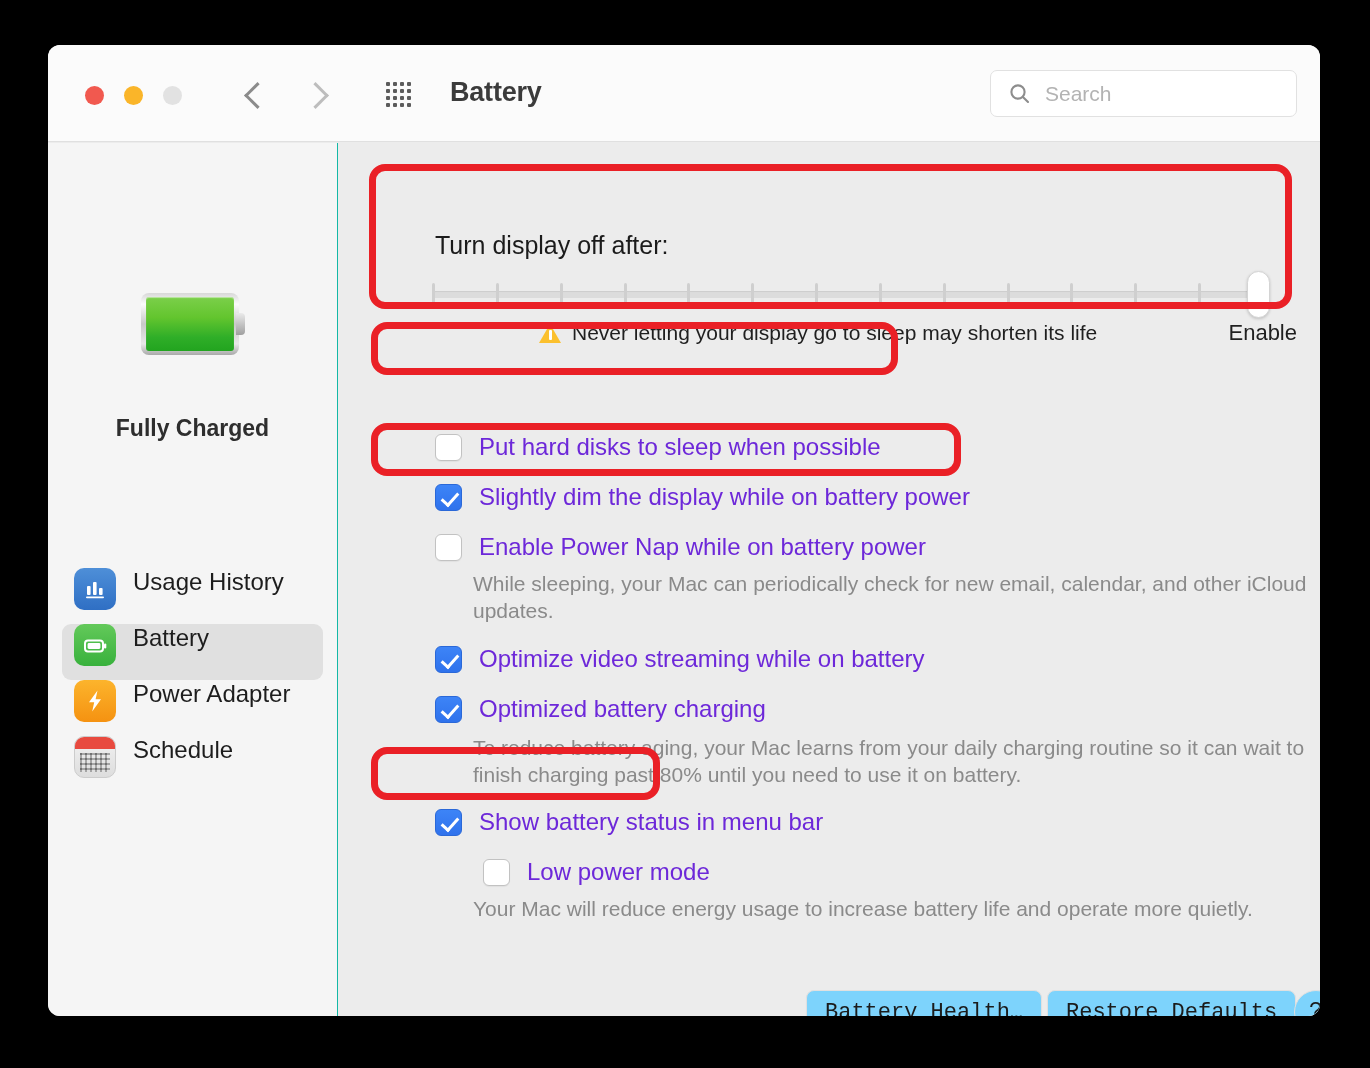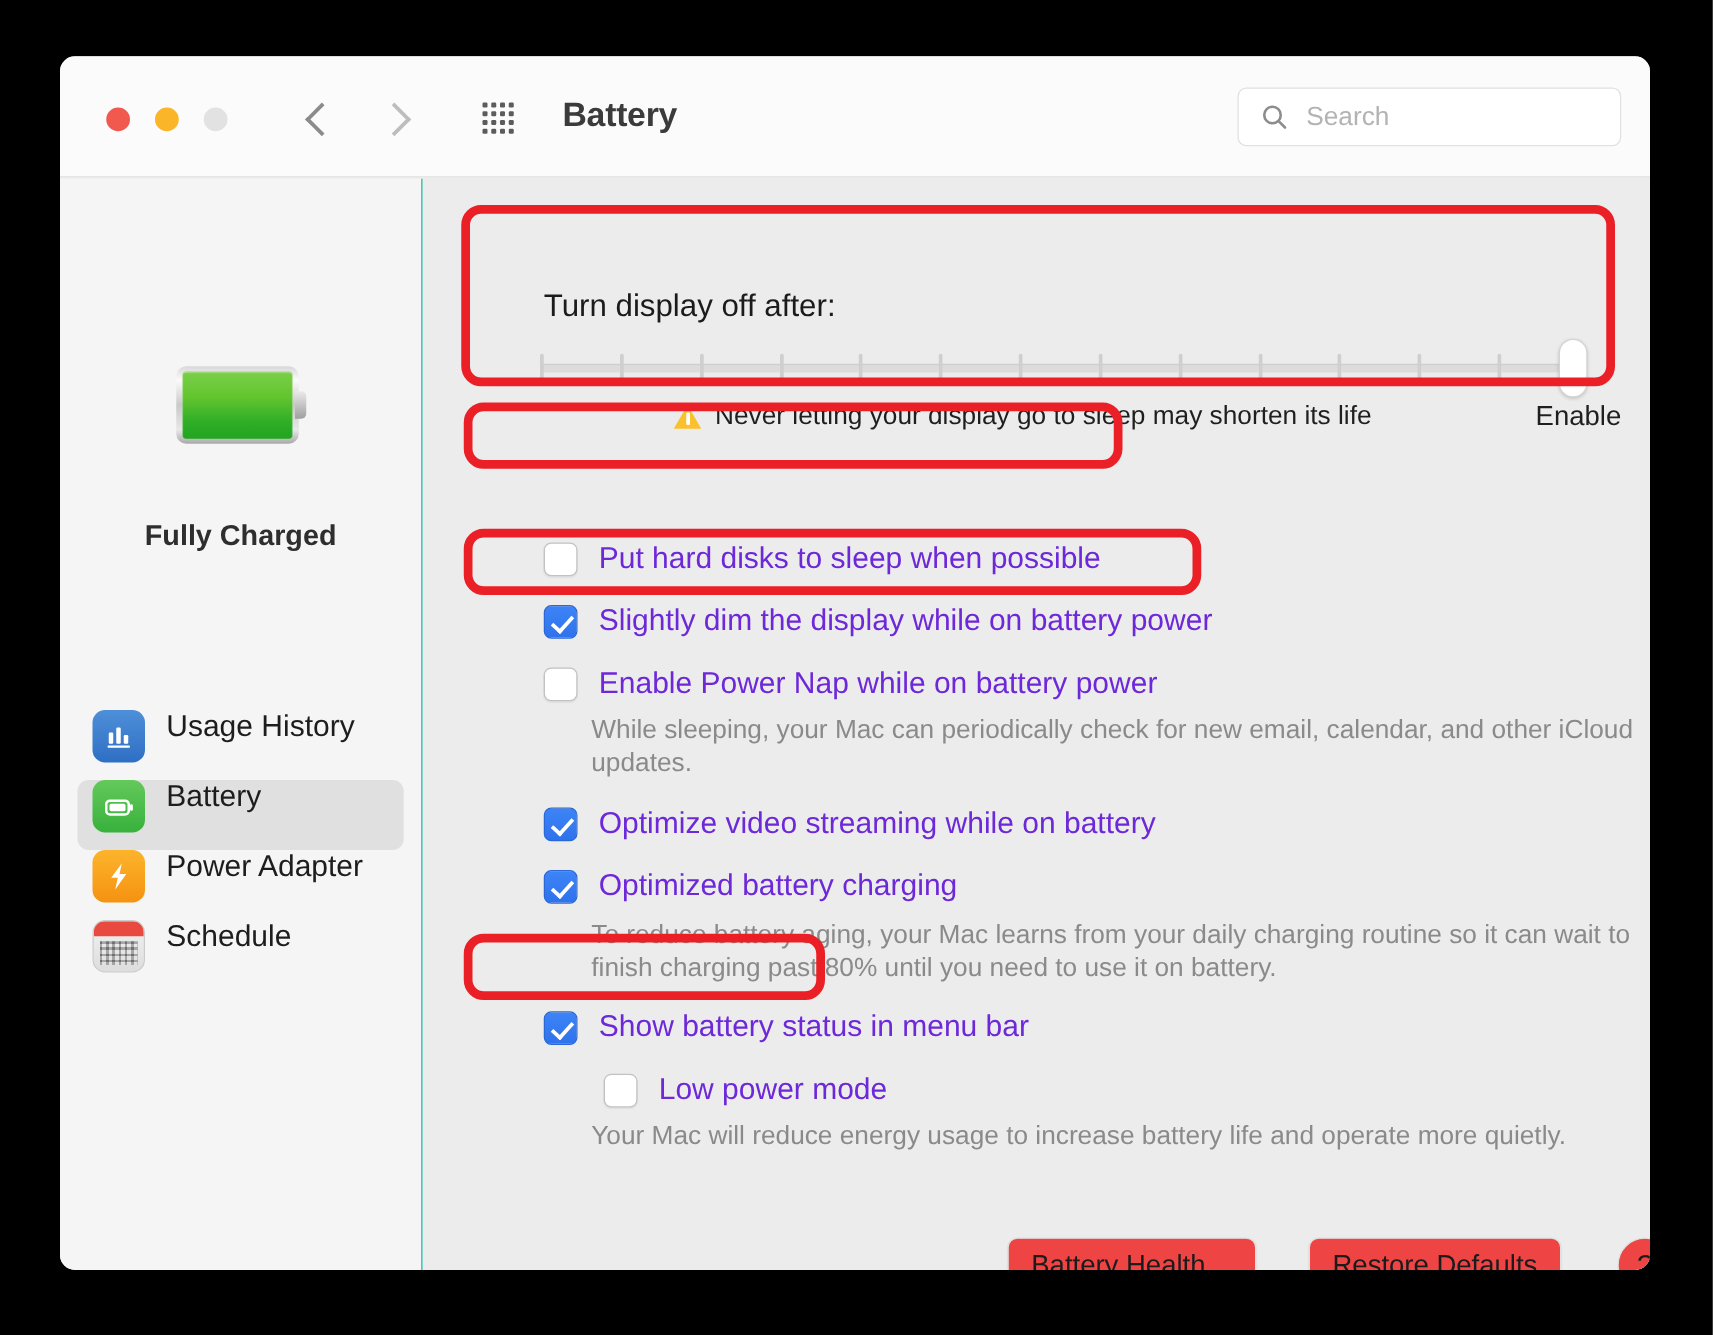--- a/index.html
+++ b/index.html
@@ -380,24 +380,24 @@
     position: absolute;
     font-size: 21px;
     line-height: 1.28;
     color: #8a8a8a;
   }
 
   
   .btn {
     position: absolute;
     height: 44px;
-    background: #ef4444;
+    background: #7dd3fc;
     border: 1px solid #e0e0e0;
     border-radius: 8px;
-    font-family: Liberation Sans, sans-serif;
+    font-family: Liberation Mono, monospace;
     font-size: 22px;
     color: #1b1b1b;
     box-shadow: 0 1px 1px rgba(0,0,0,0.06);
     cursor: default;
     padding: 0 18px;
   }
   .btn.help {
     width: 44px;
     border-radius: 50%;
     padding: 0;

